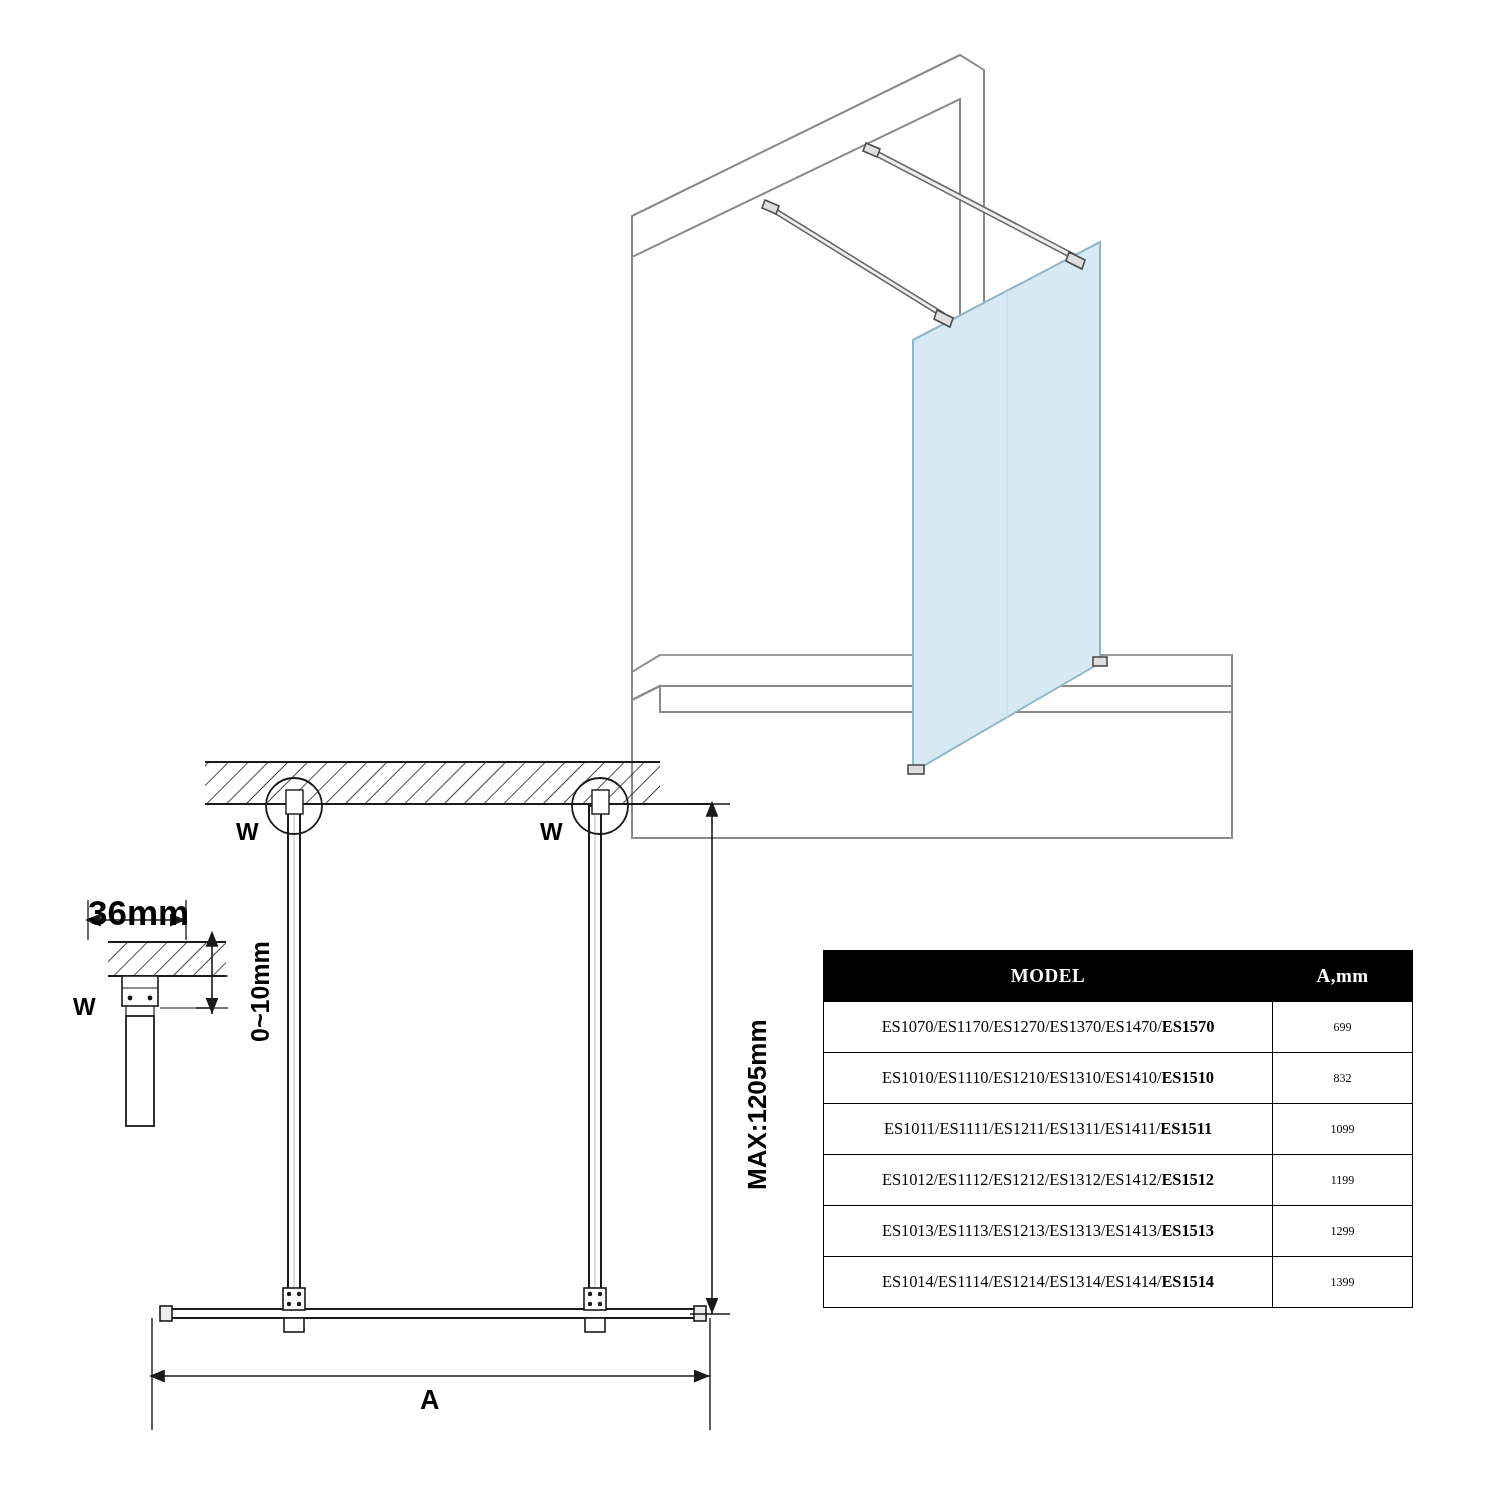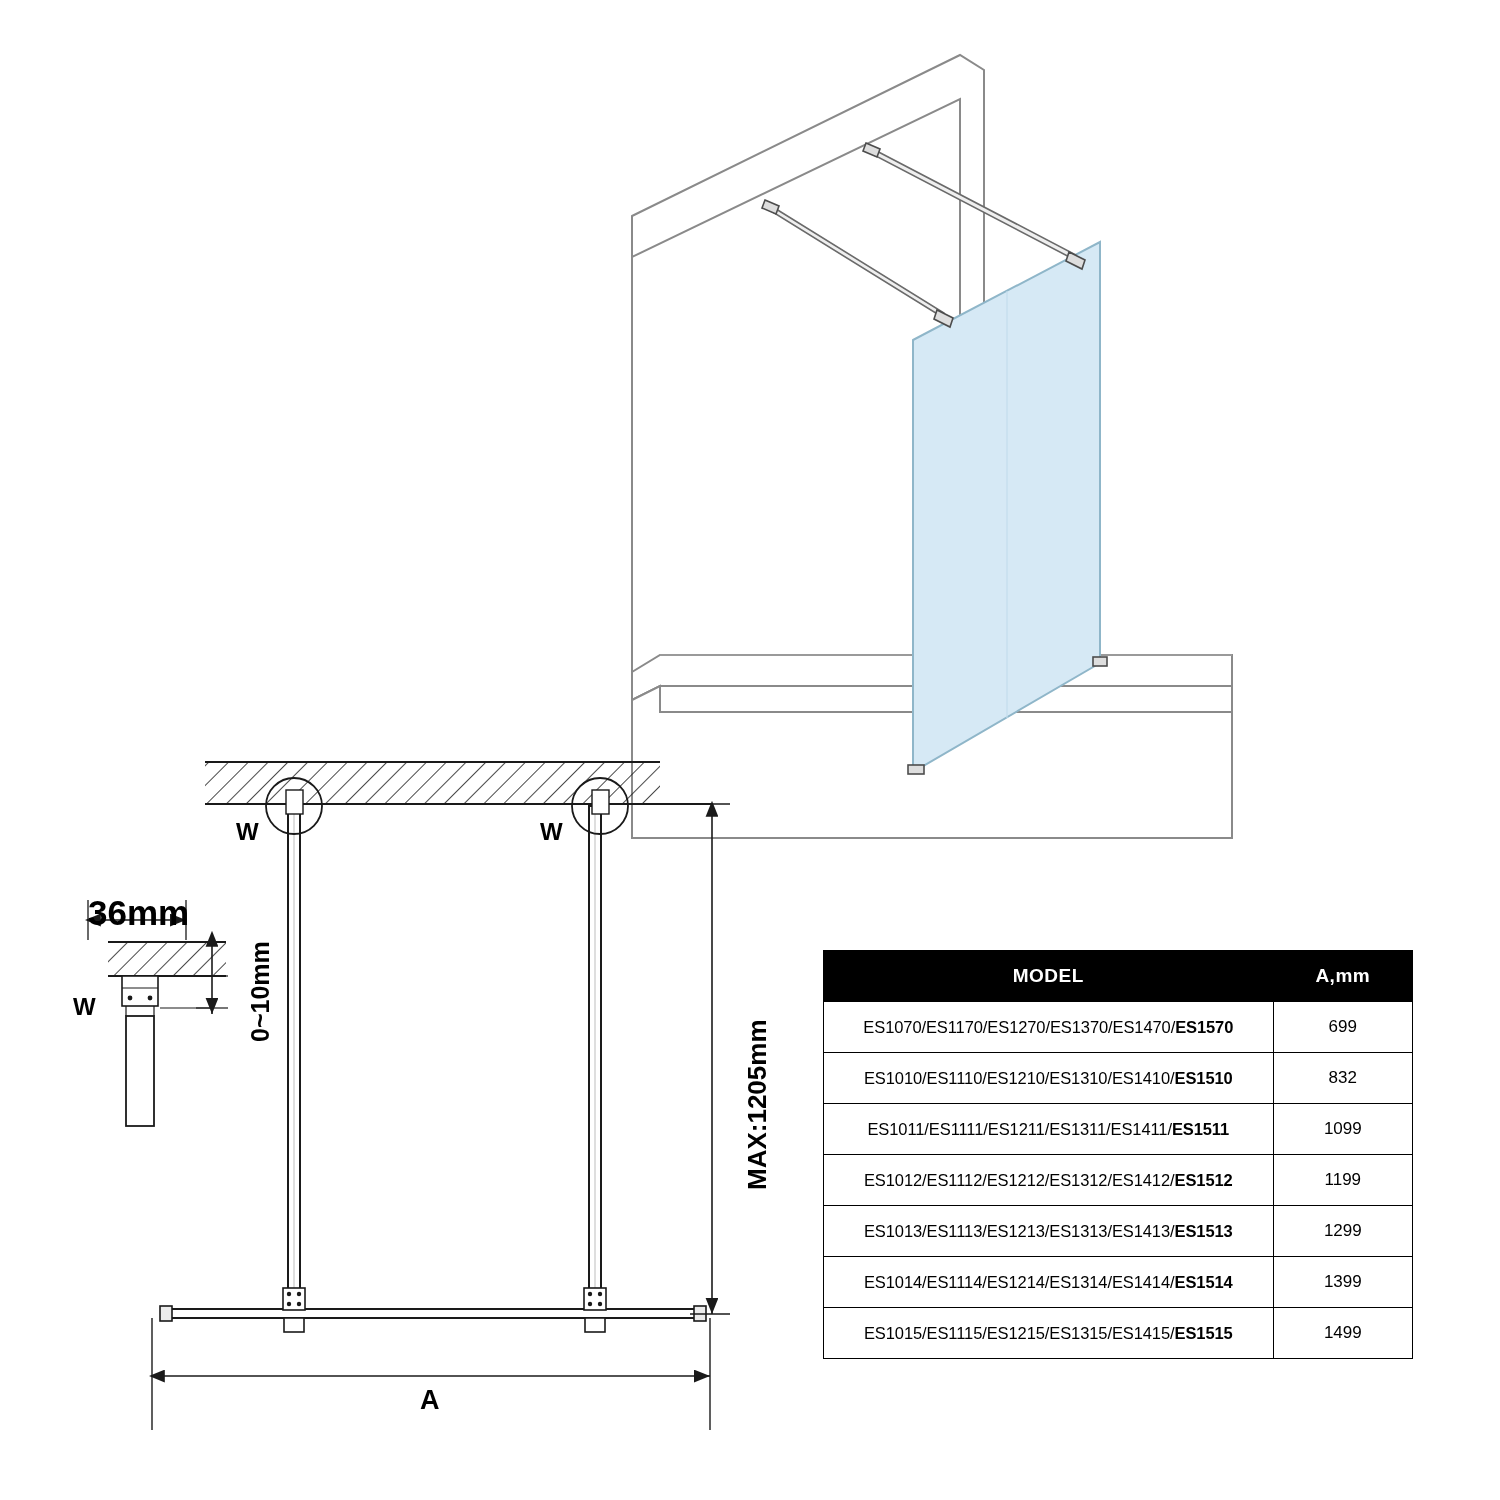--- a/index.html
+++ b/index.html
@@ -26,21 +26,21 @@
     width: 1500px;
     height: 1500px;
   }
   
   .spec-table {
     position: absolute;
     left: 823px;
     top: 950px;
     width: 590px;
     border-collapse: collapse;
-    font-family: Liberation Sans, sans-serif;
+    font-family: Liberation Serif, serif;
   }
   .spec-table th, .spec-table td {
     border: 1px solid #000000;
     text-align: center;
     vertical-align: middle;
   }
   .spec-table thead th {
     background: #000000;
     color: #ffffff;
     font-size: 19px;
@@ -57,21 +57,21 @@
     background: #ffffff;
   }
   .spec-table tbody td.model {
     letter-spacing: -0.1px;
     white-space: nowrap;
   }
   .spec-table tbody td.model b {
     font-weight: bold;
   }
   .spec-table tbody td.dim {
-    font-size: 17px;
+    font-size: 12px;
   }
   
   .lbl {
     position: absolute;
     font-family: "Liberation Sans", sans-serif;
     color: #000000;
     white-space: nowrap;
   }
   .lbl-bold { font-weight: bold; }
   .rot-90 {
@@ -246,20 +246,16 @@
           <td class="dim">1199</td>
         </tr>
         <tr>
           <td class="model"><span>ES1013/ES1113/ES1213/ES1313/ES1413/</span><b>ES1513</b></td>
           <td class="dim">1299</td>
         </tr>
         <tr>
           <td class="model"><span>ES1014/ES1114/ES1214/ES1314/ES1414/</span><b>ES1514</b></td>
           <td class="dim">1399</td>
         </tr>
-        <tr>
-          <td class="model"><span>ES1015/ES1115/ES1215/ES1315/ES1415/</span><b>ES1515</b></td>
-          <td class="dim">1499</td>
-        </tr>
       </tbody>
   </table>
 
 </div>
 
 </body></html>

